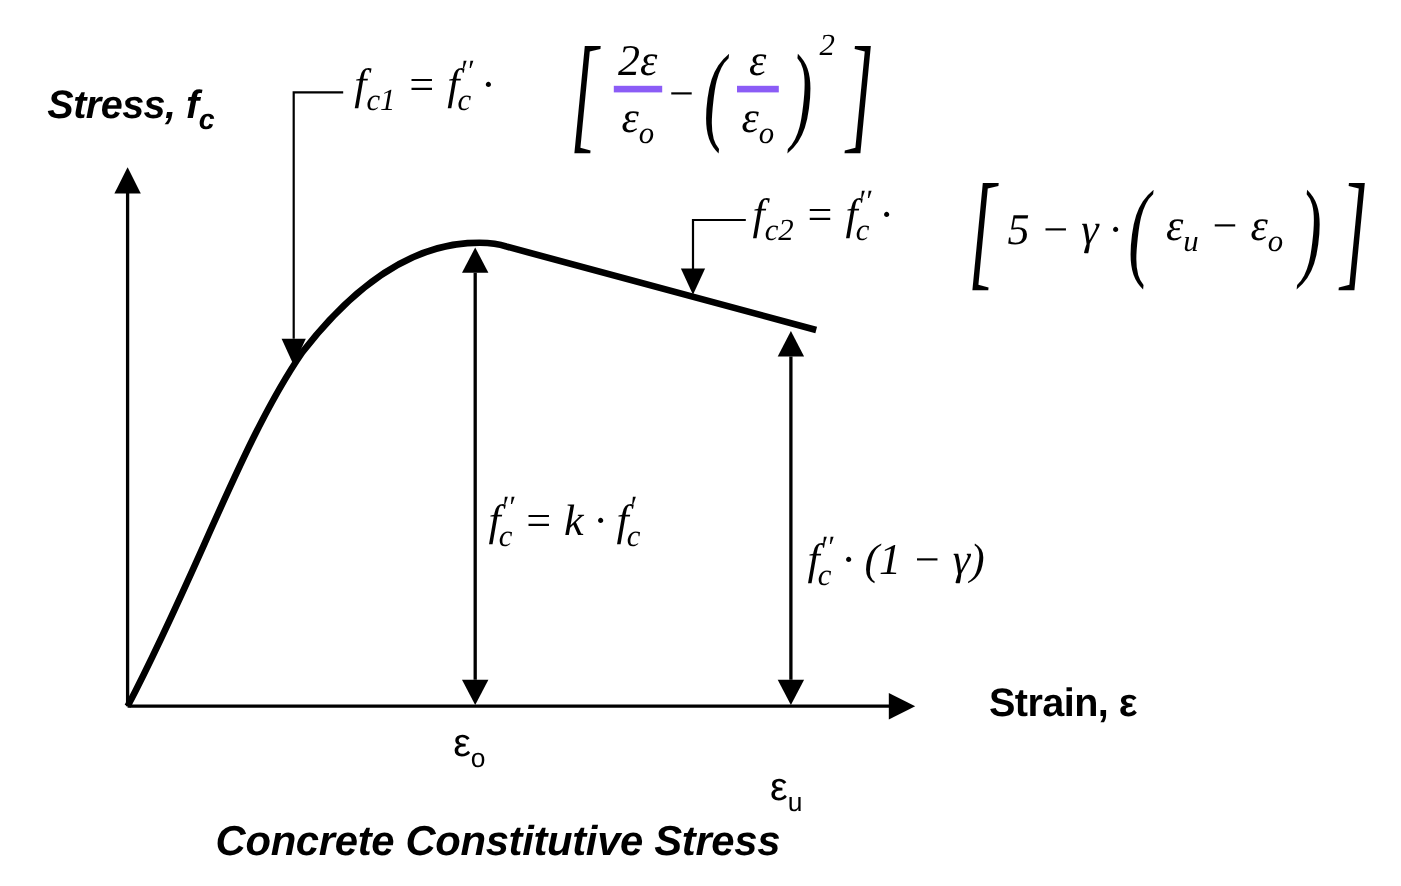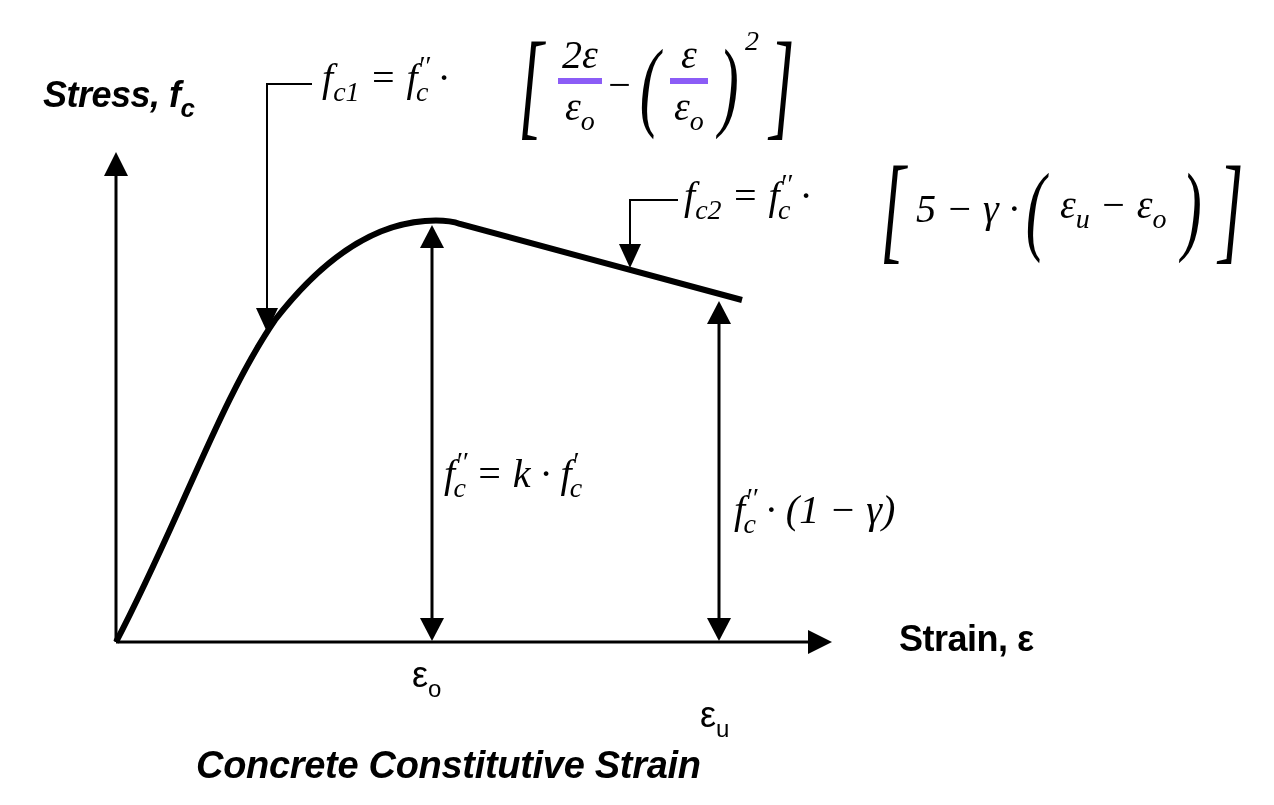--- a/index.html
+++ b/index.html
@@ -96,13 +96,13 @@
 </div>
 
 <div class="math" style="left:444px; top:448px;">
   <span>f</span><span class="supp">′′</span><span class="sub" style="margin-left:-14px;">c</span><span> = k · f</span><span class="supp">′</span><span class="sub" style="margin-left:-8px;">c</span>
 </div>
 
 <div class="math" style="left:734px; top:448px;margin-top:36px;">
   <span>f</span><span class="supp">′′</span><span class="sub" style="margin-left:-14px;">c</span><span> · (1 − γ)</span>
 </div>
 
-<div class="caption" style="left:196px; top:744px;">Concrete Constitutive Strain</div>
+<div class="caption" style="left:196px; top:744px;">Concrete Constitutive Stress</div>
 
 </body></html>

